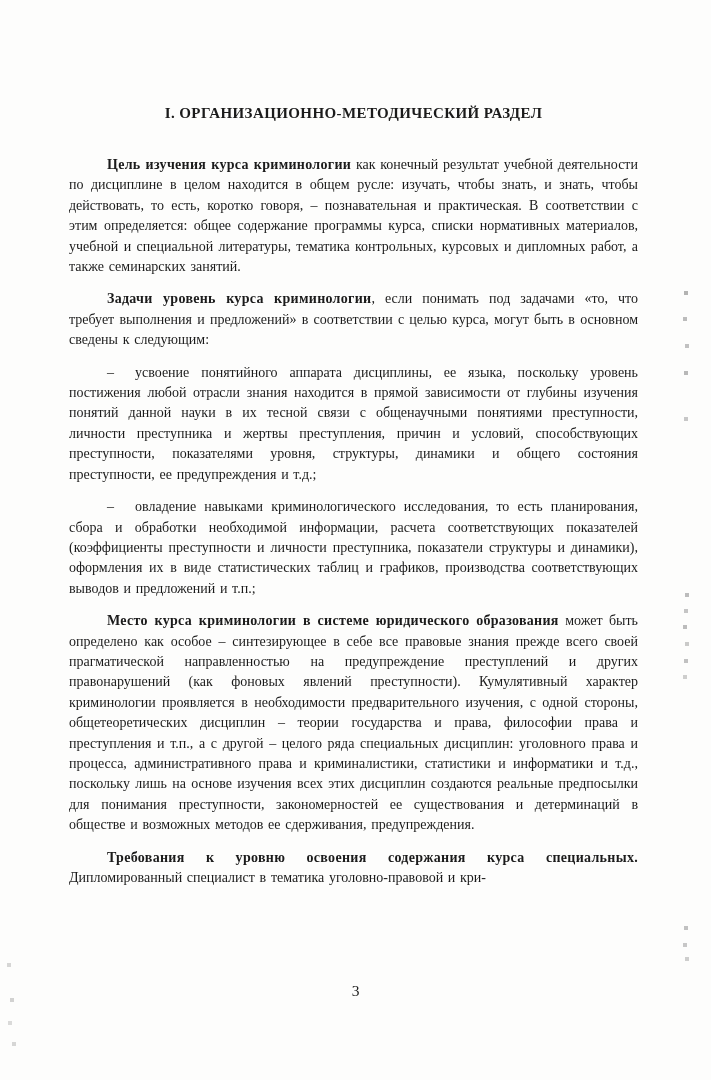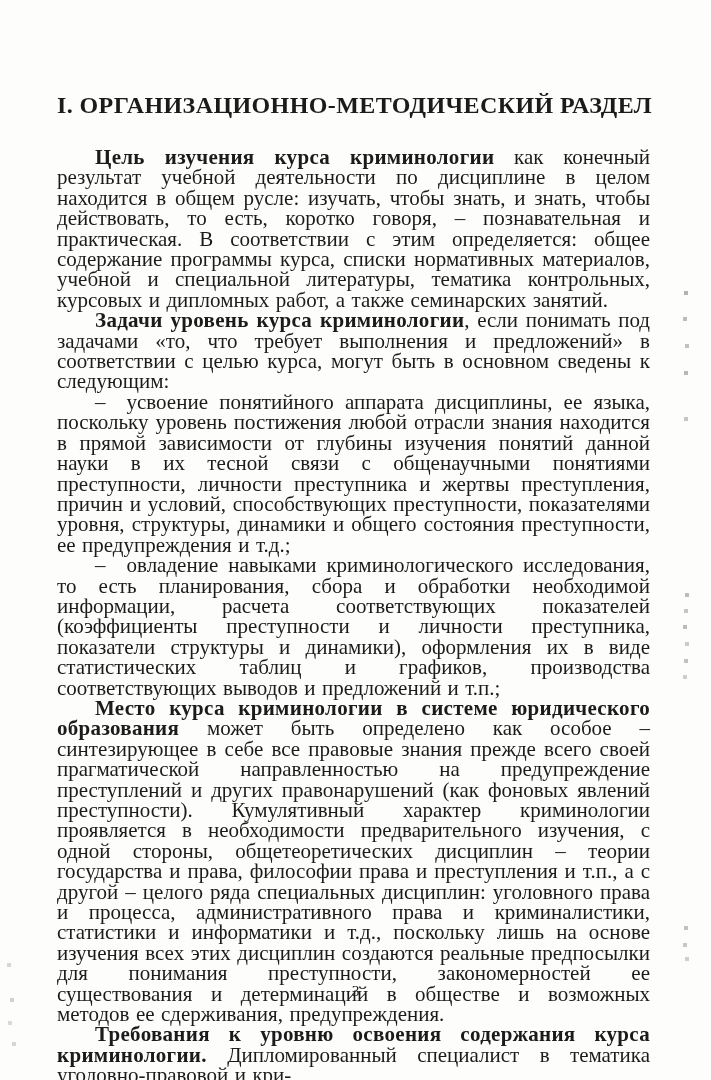--- a/index.html
+++ b/index.html
@@ -15,31 +15,31 @@
     font-family: "Liberation Serif", serif;
     color: #1b1b1b;
   }
   .scan-page {
     position: absolute;
     inset: 0;
     padding: 84px 61px 0 57px;
     box-sizing: border-box;
   }
   .section-title {
-    margin: 8px 0 29px 0;
-    font-size: 24px;
+    margin: 16px 0 29px 0;
+    font-size: 15px;
     line-height: 26px;
     font-weight: bold;
     text-align: center;
     letter-spacing: 0.4px;
     white-space: nowrap;
   }
   .body-text p {
-    margin: 0;
-    font-size: 21px;
+    margin: 12px;
+    font-size: 14px;
     line-height: 20.4px;
     text-align: justify;
     text-indent: 38px;
     word-spacing: 1.2px;
   }
   .lead {
     font-weight: bold;
     letter-spacing: 0.3px;
   }
   .dash {
@@ -96,20 +96,20 @@
 
     <p><span class="lead">Задачи уровень курса криминологии</span><span>, если понимать под задачами «то, что требует выполнения и предложений» в соответствии с целью курса, могут быть в основном сведены к следующим:</span></p>
 
     <p><span class="dash">–</span><span>усвоение понятийного аппарата дисциплины, ее языка, поскольку уровень постижения любой отрасли знания находится в прямой зависимости от глубины изучения понятий данной науки в их тесной связи с общенаучными понятиями преступности, личности преступника и жертвы преступления, причин и условий, способствующих преступности, показателями уровня, структуры, динамики и общего состояния преступности, ее предупреждения и т.д.;</span></p>
 
     <p><span class="dash">–</span><span>овладение навыками криминологического исследования, то есть планирования, сбора и обработки необходимой информации, расчета соответствующих показателей (коэффициенты преступности и личности преступника, показатели структуры и динамики), оформления их в виде статистических таблиц и графиков, производства соответствующих выводов и предложений и т.п.;</span></p>
 
 
     <p><span class="lead">Место курса криминологии в системе юридического образования</span><span> может быть определено как особое – синтезирующее в себе все правовые знания прежде всего своей прагматической направленностью на предупреждение преступлений и других правонарушений (как фоновых явлений преступности). Кумулятивный характер криминологии проявляется в необходимости предварительного изучения, с одной стороны, общетеоретических дисциплин – теории государства и права, философии права и преступления и т.п., а с другой – целого ряда специальных дисциплин: уголовного права и процесса, административного права и криминалистики, статистики и информатики и т.д., поскольку лишь на основе изучения всех этих дисциплин создаются реальные предпосылки для понимания преступности, закономерностей ее существования и детерминаций в обществе и возможных методов ее сдерживания, предупреждения.</span></p>
 
-    <p><span class="lead">Требования к уровню освоения содержания курса криминологии.</span><span> Дипломированный специалист в тематика уголовно-правовой и кри-</span></p>
+    <p><span class="lead">Требования к уровню освоения содержания курса специальных.</span><span> Дипломированный специалист в тематика уголовно-правовой и кри-</span></p>
 
   </div>
 </div>
 
 <div class="page-number">3</div>
 
 <div class="scan-noise"></div>
 
 </body></html>

